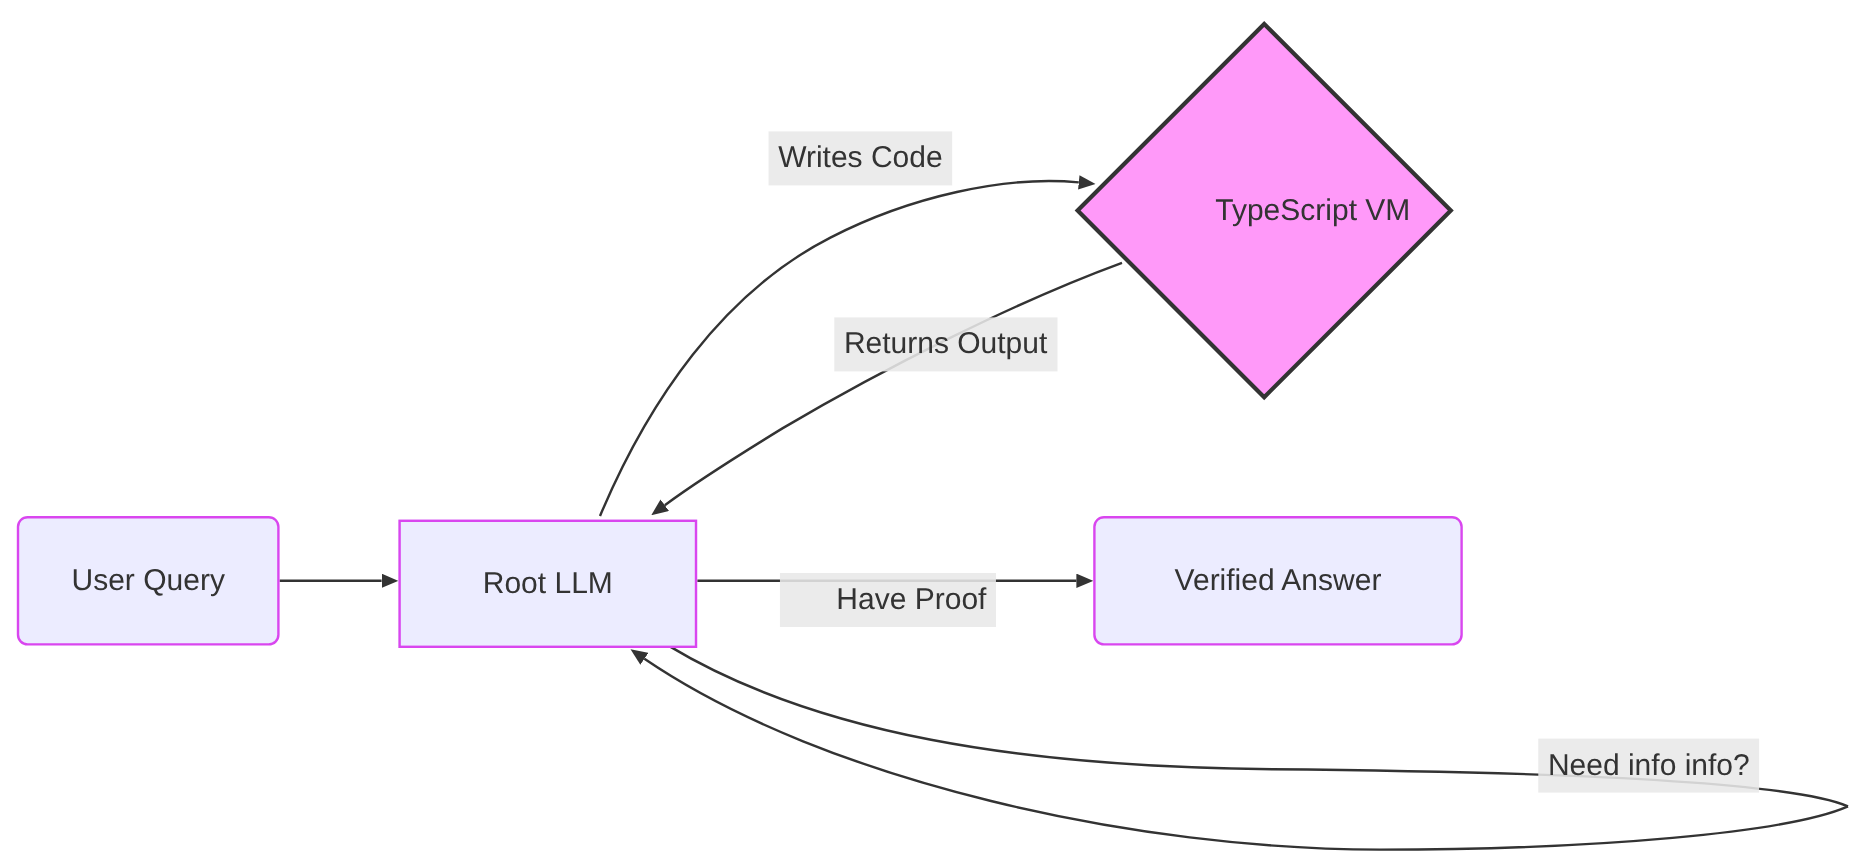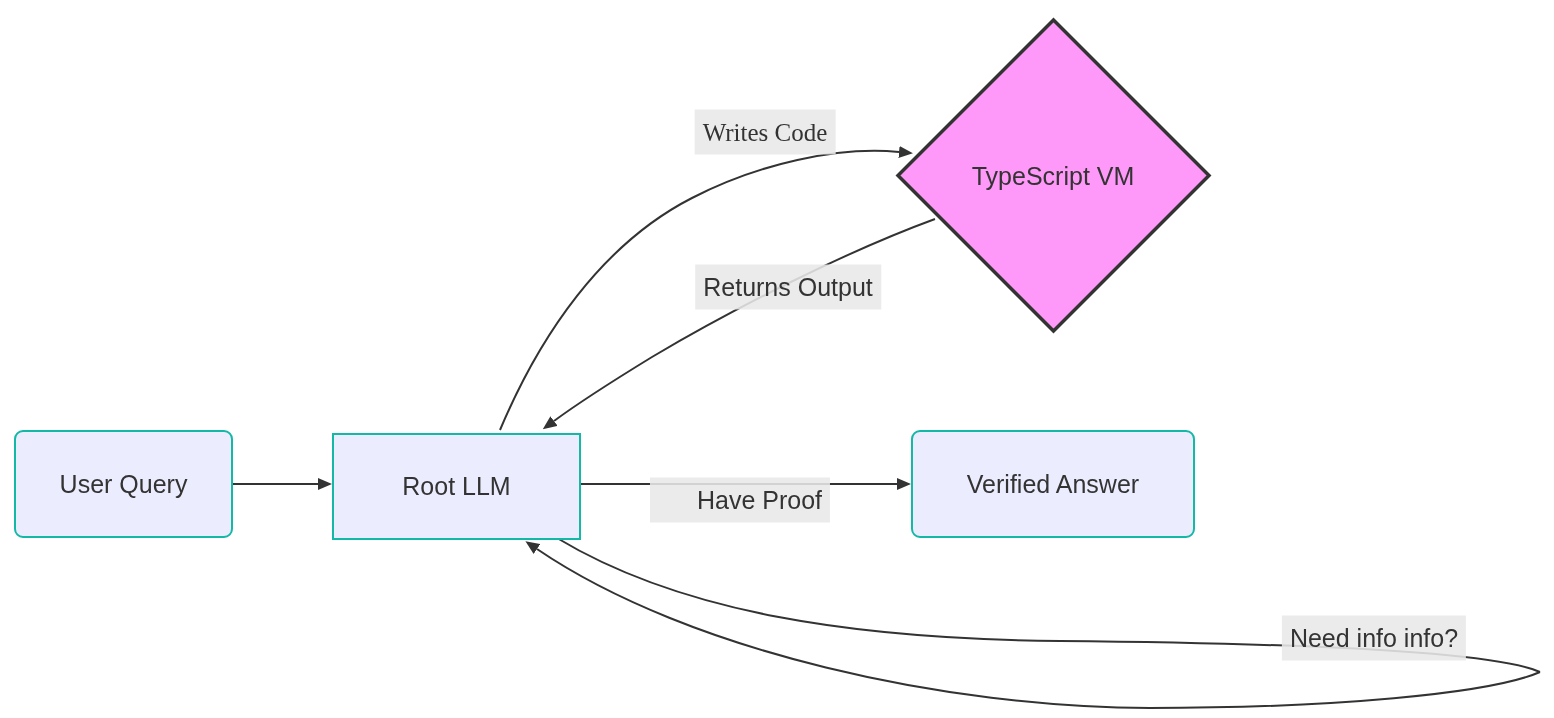--- a/index.html
+++ b/index.html
@@ -24,36 +24,37 @@
   }
   svg.edges path.edge {
     fill: none;
     stroke: #333333;
     stroke-width: 2px;
   }
   .node {
     position: absolute;
     box-sizing: border-box;
     background: #ececff;
-    border: 2px solid #14b8a6;
+    border: 2px solid #d946ef;
     color: #333333;
     font-size: 25px;
     display: flex;
     align-items: center;
     justify-content: center;
     white-space: nowrap;
   }
   .node.rounded { border-radius: 9px; }
   .node.square  { border-radius: 0;  border-width: 2px; }
   .diamond-label {
     position: absolute;
     color: #333333;
     font-size: 25px;
     white-space: nowrap;
     transform: translate(-50%, -50%);
+    margin-left: 41px;
   }
   .edge-label {
     position: absolute;
     transform: translate(-50%, -50%);
     background: rgba(232, 232, 232, 0.88);
     color: #333333;
     font-size: 25px;
     line-height: 1;
     padding: 10px 8px;
     white-space: nowrap;
@@ -87,27 +88,27 @@
   </svg>
 
   <div class="node rounded" style="left:14px; top:430px; width:219px; height:108px;">
     <span>User Query</span>
   </div>
 
   <div class="node square" style="left:332px; top:433px; width:249px; height:107px;">
     <span>Root LLM</span>
   </div>
 
-  <div class="node rounded" style="left:911px; top:430px; width:284px; height:108px;">
+  <div class="node rounded" style="left:911px; top:430px; width:308px; height:108px;">
     <span>Verified Answer</span>
   </div>
 
   <div class="diamond-label" style="left:1053px; top:176px;">TypeScript VM</div>
 
-  <div class="edge-label" style="left:765px; top:132px;font-family:Liberation Serif, serif;">Writes Code</div>
+  <div class="edge-label" style="left:717px; top:132px;">Writes Code</div>
 
   <div class="edge-label" style="left:740px; top:287px;margin-left:48px;">Returns Output</div>
 
   <div class="edge-label" style="left:740px; top:500px;padding-left:47px;">Have Proof</div>
 
   <div class="edge-label" style="left:1374px; top:638px;">Need info info?</div>
 
 </div>
 
 </body></html>

